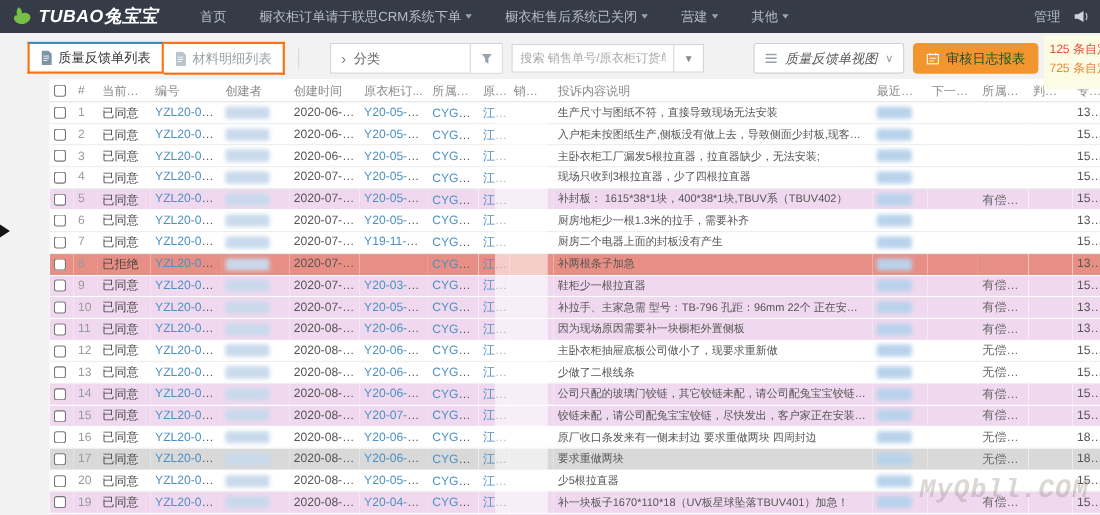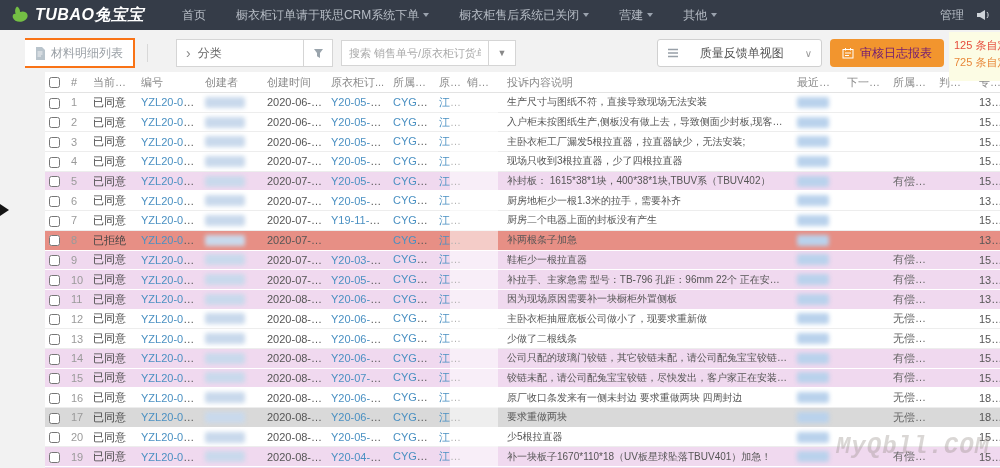--- a/index.html
+++ b/index.html
@@ -24,24 +24,24 @@
   .cat-main{display:flex;align-items:center;gap:7px;width:108px;padding:0 9px;color:#666;font-size:12px;cursor:pointer;}
   .chev{color:#888;font-size:14px;line-height:10px;}
   .funnel-btn{width:28px;height:26px;border-left:1px solid #d5d5d5;display:flex;align-items:center;
     justify-content:center;cursor:pointer;background:#fff;}
   .search-group{display:flex;margin-left:8px;height:26px;}
   .search-input{width:132px;height:24px;border:1px solid #d5d5d5;border-right:none;padding:0 7px;
     font-size:11px;color:#444;outline:none;font-family:inherit;}
   .search-input::placeholder{color:#a9a9a9;}
   .search-caret{width:26px;border:1px solid #d5d5d5;background:#fff;color:#888;font-size:9px;
     display:flex;align-items:center;justify-content:center;cursor:pointer;}
-  .view-select{margin-left:auto;display:flex;align-items:center;gap:21px;border:1px solid #d0d0d0;
-    border-radius:3px;background:#fff;height:26px;padding:0 9px;color:#555;font-size:12px;cursor:pointer;}
+  .view-select{margin-left:auto;display:flex;align-items:center;gap:7px;border:1px solid #d0d0d0;
+    border-radius:3px;background:#fff;height:26px;padding:0 9px;color:#555;font-size:12px;cursor:pointer;font-style:italic;}
   .sel-caret{color:#999;font-size:10px;}
-  .report-btn{display:flex;align-items:center;gap:6px;background:#f2952e;color:#701a75;border:none;
+  .report-btn{display:flex;align-items:center;gap:6px;background:#f2952e;color:#14532d;border:none;
     border-radius:4px;height:28px;padding:0 12px;font-size:12px;margin:0 56px 0 8px;cursor:pointer;font-family:inherit;}
   
   .notice{position:absolute;top:32px;right:0;width:46px;height:44px;background:#fcfce4;
     padding:5px 0 0 5px;overflow:hidden;white-space:nowrap;font-size:11px;line-height:17px;z-index:6;}
   .notice .l1{color:#e64d3d;}
   .notice .l2{color:#e8883a;}
   
   .table-wrap{position:relative;margin:4px 0 0 45px;width:955px;overflow:hidden;background:#fff;}
   table{border-collapse:collapse;table-layout:fixed;width:966px;font-size:11px;}
   th{height:20px;padding:0 4px;font-weight:normal;color:#8a8a8a;text-align:left;white-space:nowrap;
@@ -102,20 +102,29 @@
   </div>
 </div>
 
 <div class="notice">
   <div class="l1"><span>125</span> <span>条自定义</span></div>
   <div class="l2"><span>725</span> <span>条自定义</span></div>
 </div>
 
 <div class="toolbar">
   <div id="tabs" style="display:flex;">
+      <div class="tab active">
+        <span class="icon">
+          <svg width="11" height="13" viewBox="0 0 11 13">
+            <path d="M1 0h6l3 3v10H1z" fill="#7e95a8"></path>
+            <path d="M2.5 5h5M2.5 7h5M2.5 9h3.5" stroke="#fff" stroke-width="0.8"></path>
+          </svg>
+        </span>
+        <span>质量反馈单列表</span>
+      </div>
       <div class="tab inactive">
         <span class="icon">
           <svg width="11" height="13" viewBox="0 0 11 13">
             <path d="M1 0h6l3 3v10H1z" fill="#b9c4cc"></path>
             <path d="M2.5 5h5M2.5 7h5M2.5 9h3.5" stroke="#fff" stroke-width="0.8"></path>
           </svg>
         </span>
         <span>材料明细列表</span>
       </div>
     </div>

